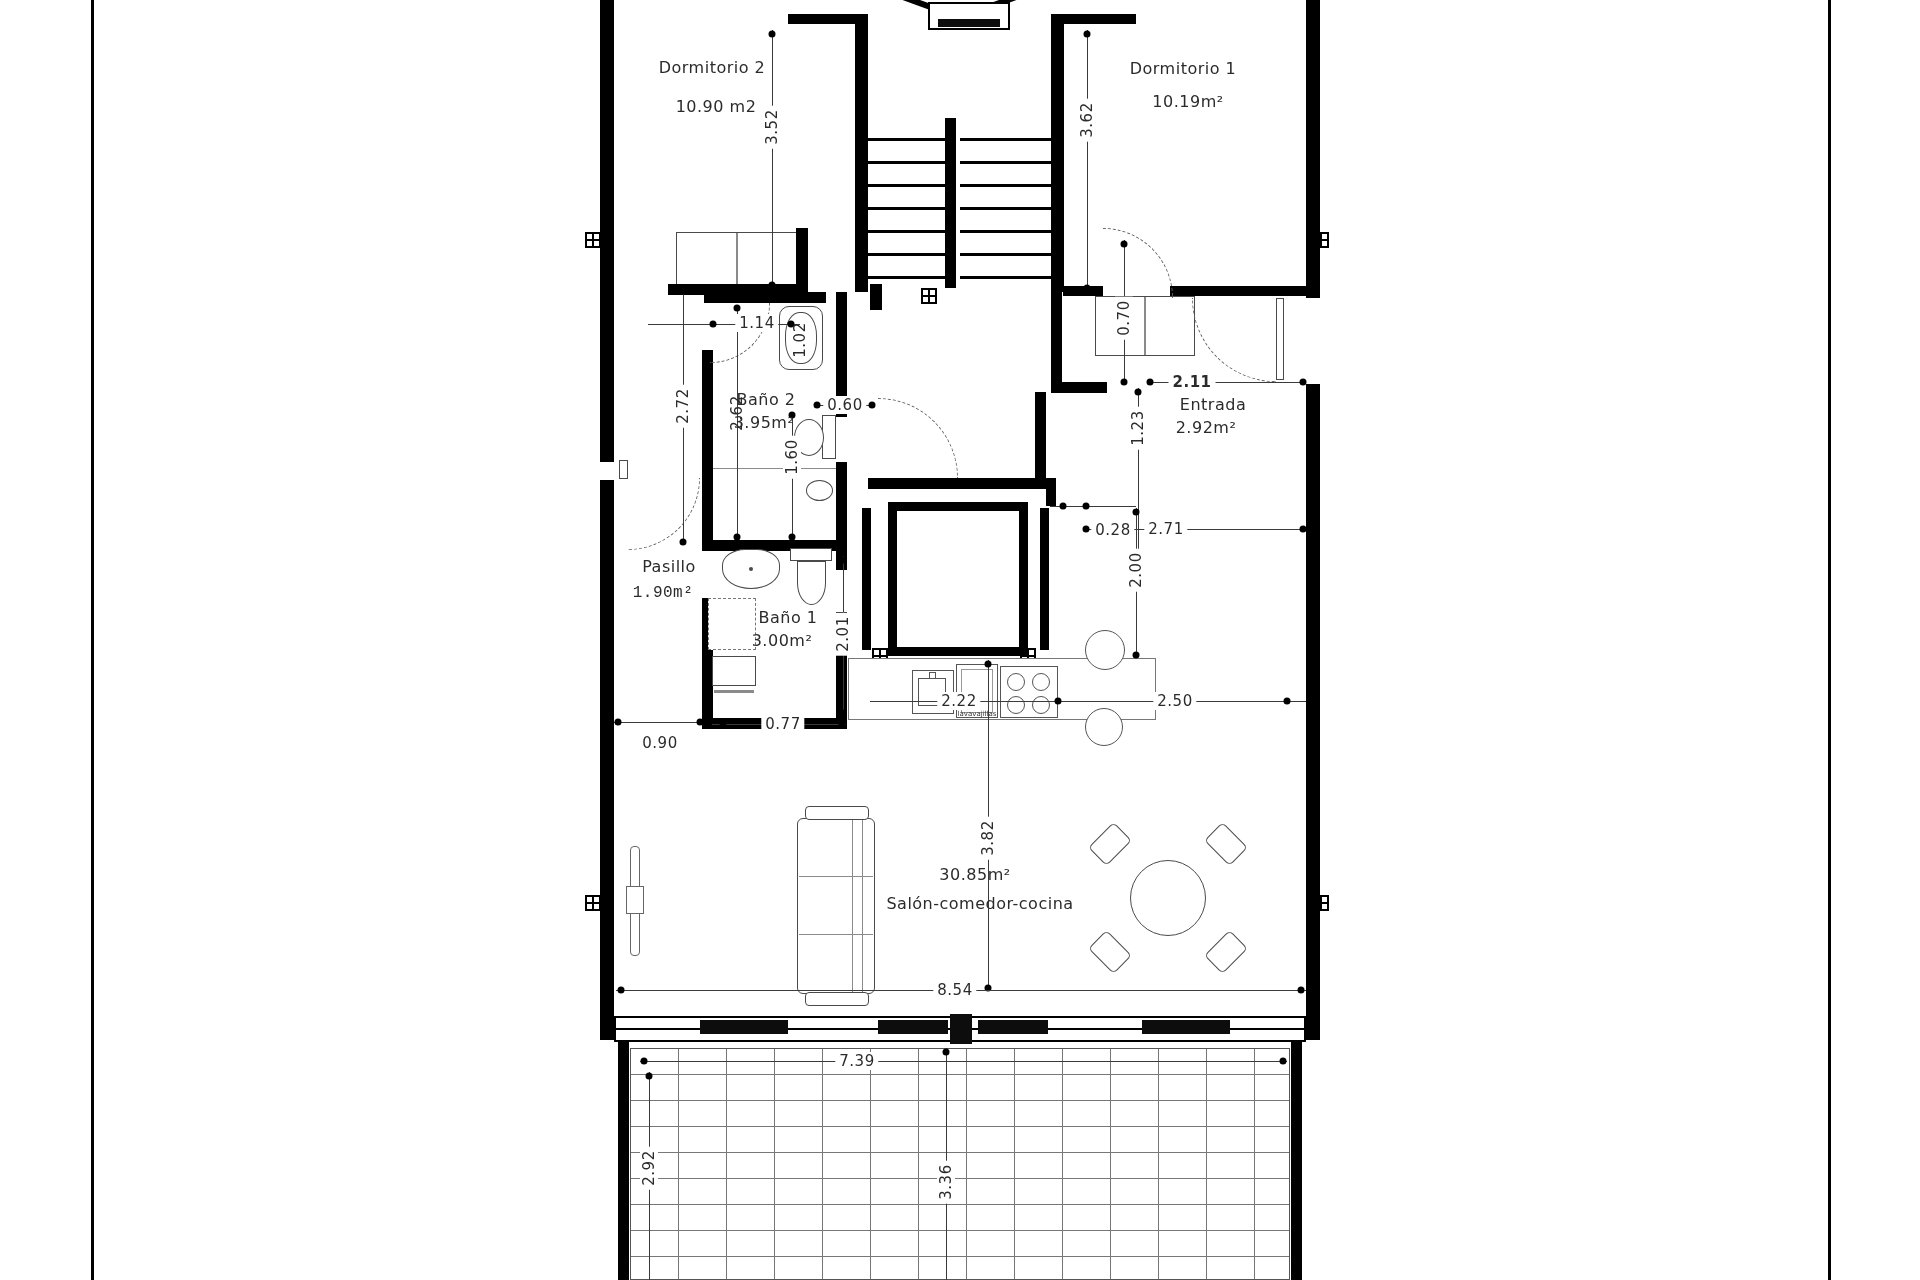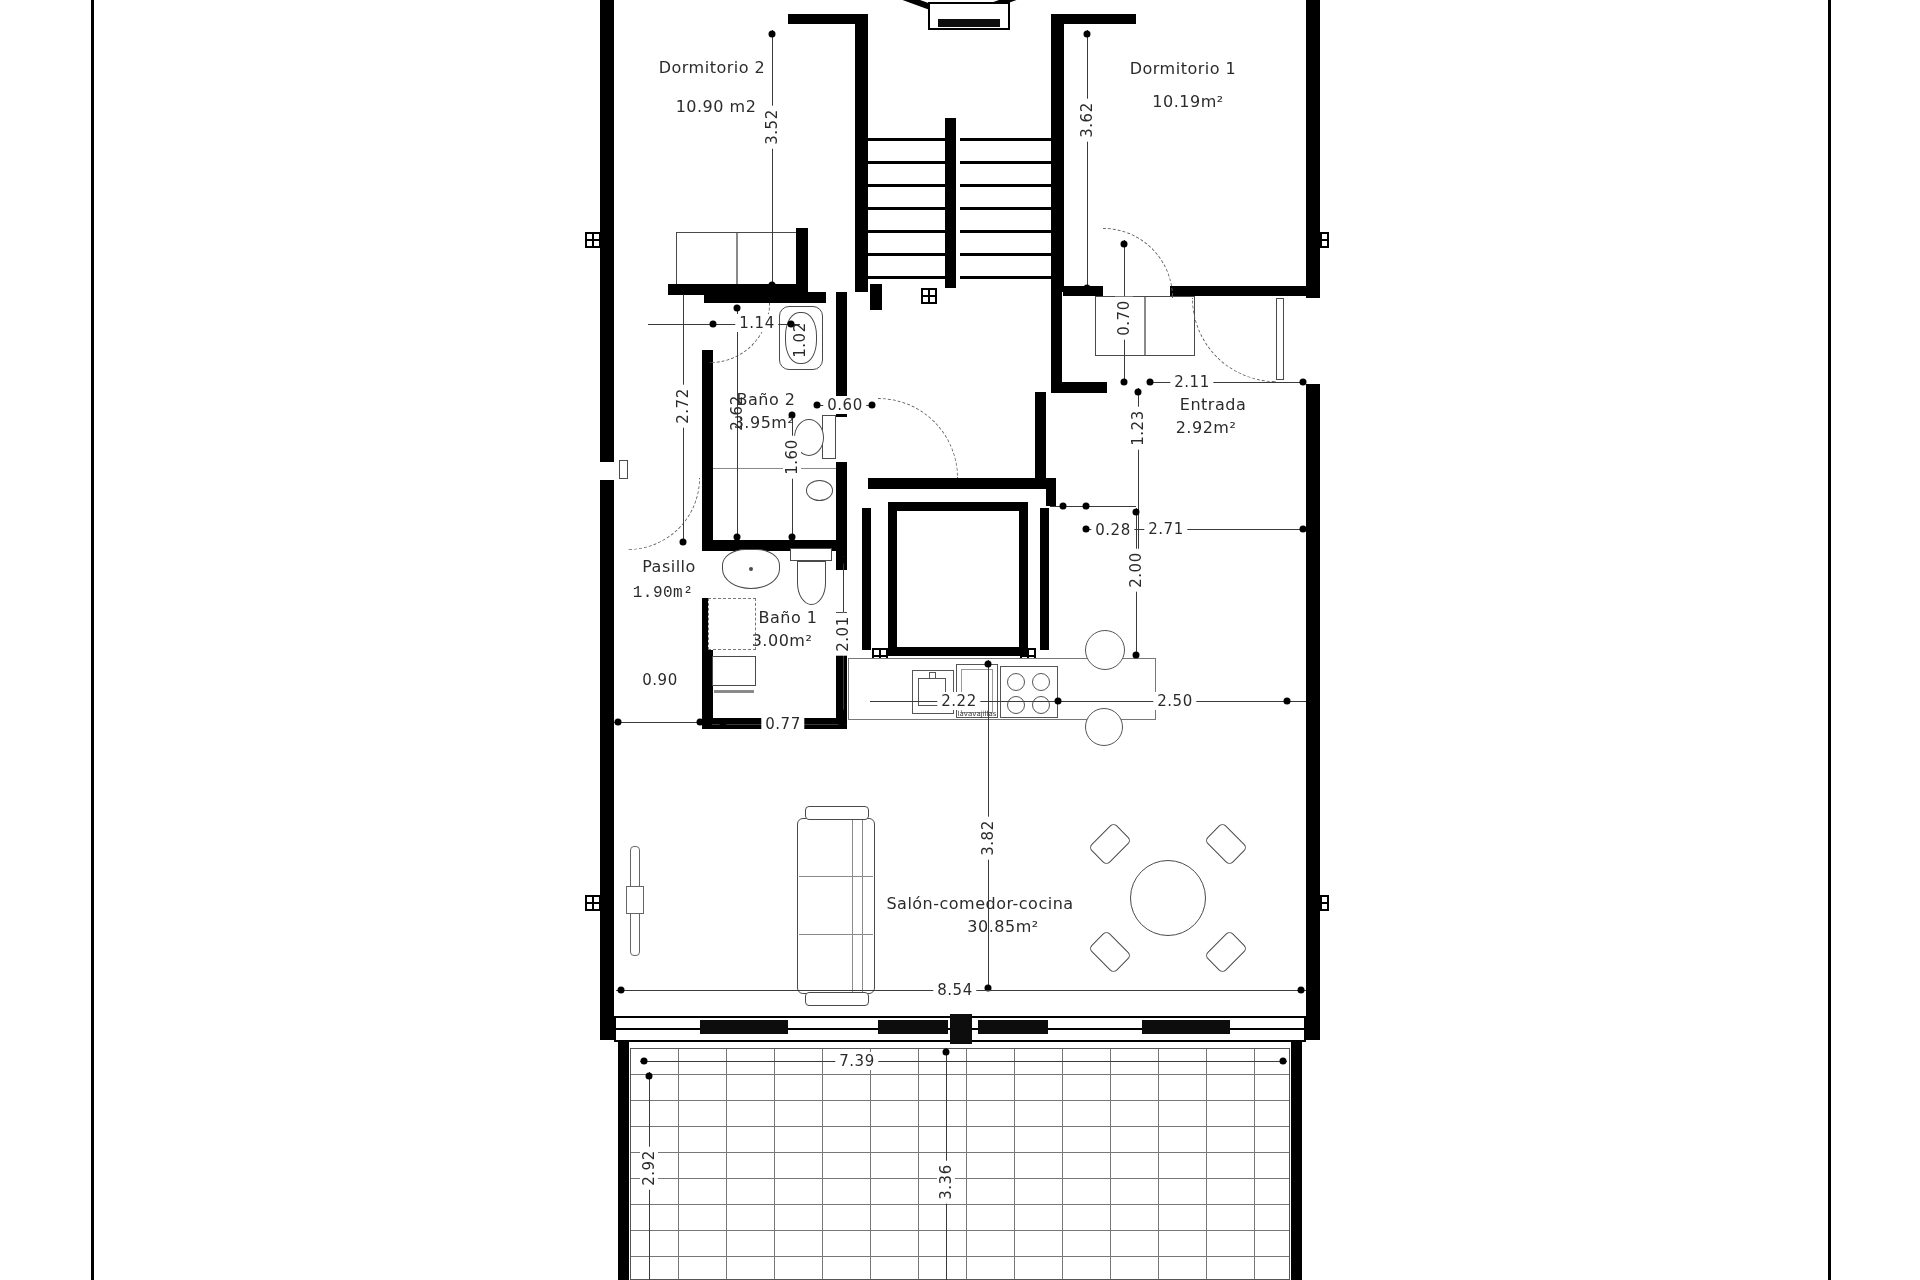--- a/index.html
+++ b/index.html
@@ -229,39 +229,39 @@
   <div class="lbl" style="left:1188px;top:101px;">10.19m²</div>
   <div class="lbl sm" style="left:766px;top:399px;">Baño 2</div>
   <div class="lbl sm" style="left:764px;top:422px;">3.95m²</div>
   <div class="lbl sm" style="left:1213px;top:404px;">Entrada</div>
   <div class="lbl sm" style="left:1206px;top:427px;">2.92m²</div>
   <div class="lbl sm" style="left:669px;top:566px;">Pasillo</div>
   <div class="lbl sm" style="left:663px;top:593px;font-family:Liberation Mono, monospace;">1.90m²</div>
   <div class="lbl sm" style="left:788px;top:617px;">Baño 1</div>
   <div class="lbl sm" style="left:782px;top:640px;">3.00m²</div>
   <div class="lbl" style="left:980px;top:903px;">Salón-comedor-cocina</div>
-  <div class="lbl" style="left:975px;top:926px;margin-left:28px;">30.85m²</div>
+  <div class="lbl" style="left:975px;top:874px;">30.85m²</div>
   <div class="lbl tiny" style="left:977px;top:714px;">lavavajillas</div>
 
   <div class="lbl dimlbl rot" style="left:772px;top:127px;">3.52</div>
   <div class="lbl dimlbl rot" style="left:1087px;top:120px;">3.62</div>
   <div class="lbl dimlbl" style="left:757px;top:323px;">1.14</div>
   <div class="lbl dimlbl rot" style="left:800px;top:340px;background:transparent;">1.02</div>
   <div class="lbl dimlbl rot" style="left:683px;top:406px;">2.72</div>
   <div class="lbl dimlbl rot" style="left:737px;top:413px;background:transparent;">2.62</div>
   <div class="lbl dimlbl" style="left:845px;top:405px;">0.60</div>
   <div class="lbl dimlbl rot" style="left:792px;top:457px;">1.60</div>
   <div class="lbl dimlbl rot" style="left:1124px;top:318px;">0.70</div>
-  <div class="lbl dimlbl" style="left:1192px;top:382px;">2.11</div>
+  <div class="lbl dimlbl" style="left:1192px;top:382px;font-weight:bold;">2.11</div>
   <div class="lbl dimlbl rot" style="left:1138px;top:428px;">1.23</div>
   <div class="lbl dimlbl" style="left:1113px;top:506px;margin-top:24px;">0.28</div>
   <div class="lbl dimlbl" style="left:1166px;top:529px;">2.71</div>
   <div class="lbl dimlbl rot" style="left:1136px;top:570px;">2.00</div>
   <div class="lbl dimlbl rot" style="left:843px;top:634px;">2.01</div>
-  <div class="lbl dimlbl" style="left:660px;top:680px;">0.90</div>
+  <div class="lbl dimlbl" style="left:660px;top:743px;">0.90</div>
   <div class="lbl dimlbl" style="left:783px;top:724px;">0.77</div>
   <div class="lbl dimlbl" style="left:959px;top:701px;">2.22</div>
   <div class="lbl dimlbl" style="left:1175px;top:701px;">2.50</div>
   <div class="lbl dimlbl rot" style="left:988px;top:838px;">3.82</div>
   <div class="lbl dimlbl" style="left:955px;top:990px;">8.54</div>
   <div class="lbl dimlbl" style="left:857px;top:1061px;">7.39</div>
   <div class="lbl dimlbl rot" style="left:649px;top:1168px;">2.92</div>
   <div class="lbl dimlbl rot" style="left:946px;top:1182px;">3.36</div>
 
 </div>

